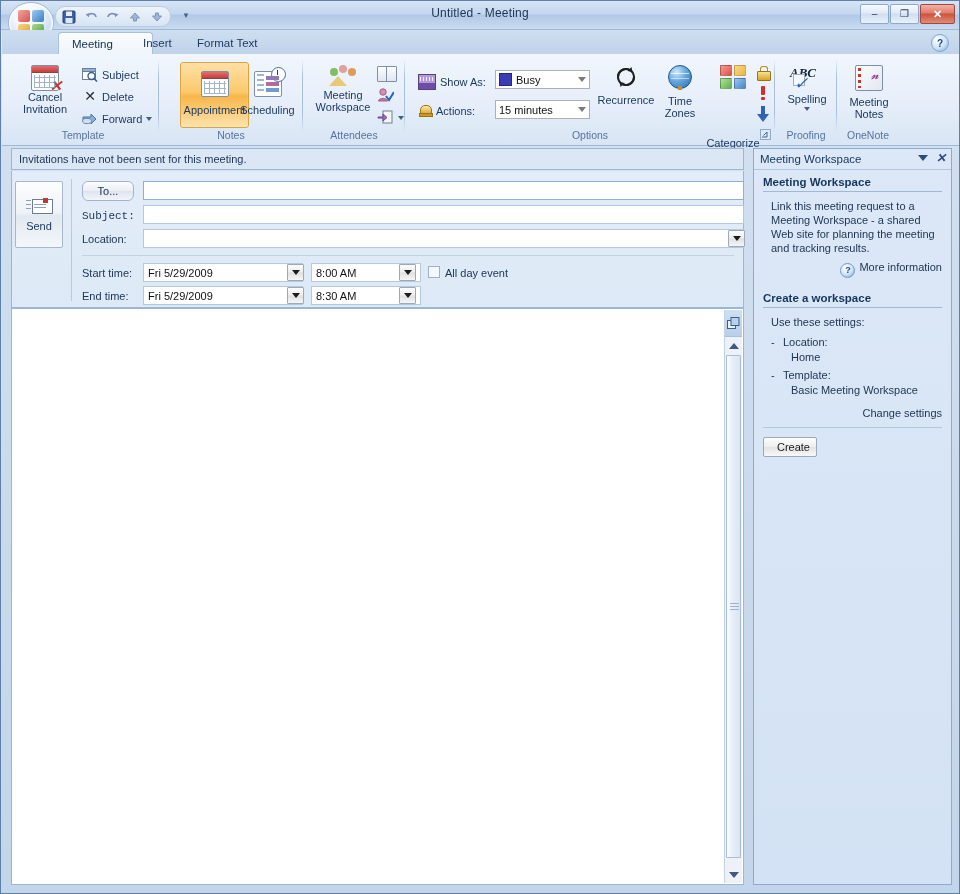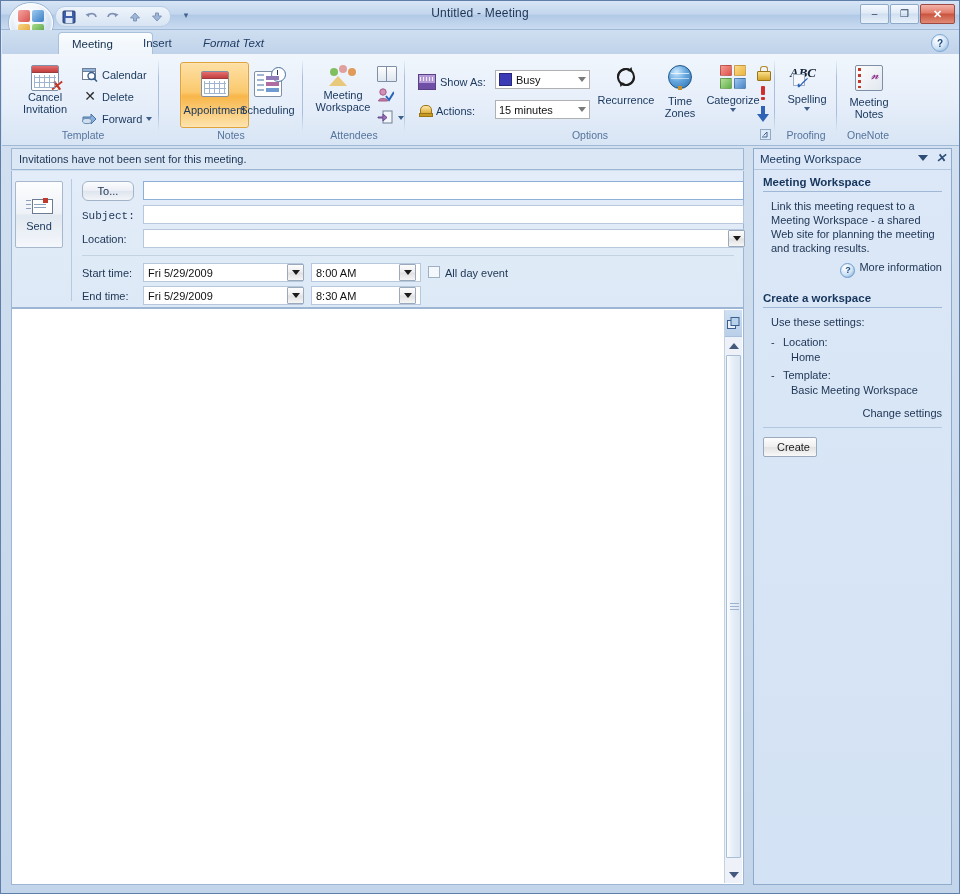--- a/index.html
+++ b/index.html
@@ -465,21 +465,21 @@
           </div>
       <div class="wbtn close">
             <span class="wbtn-glyph">✕</span>
           </div>
     </div>
   </div>
 
   <div class="tabstrip">
     <div class="tab active" style="left:56px;width:67px;"><span>Meeting</span></div>
     <div class="tab" style="left:128px;"><span>Insert</span></div>
-    <div class="tab" style="left:188px;font-style:italic;"><span>Format Text</span></div>
+    <div class="tab" style="left:182px;"><span>Format Text</span></div>
     <div class="help-btn">?</div>
   </div>
 
   <div class="ribbon">
 
     <div class="rgroup" style="left:5px; width:152px;">
       <div class="bigbtn" style="left:8px; top:6px; width:58px;">
         <span class="ico cal-ico">
               <i class="xmark">✕</i>
             </span>
@@ -488,21 +488,21 @@
       </div>
       <div class="smallbtn" style="left:72px; top:10px;">
         <span style="position:relative;width:16px;height:14px;">
           <svg width="16" height="14" viewBox="0 0 16 14">
                 <rect x="0.5" y="0.5" width="13" height="11" fill="#fff" stroke="#6f8096"></rect>
                 <rect x="0.5" y="0.5" width="13" height="3" fill="#8fb3dc" stroke="#6f8096"></rect>
                 <circle cx="9.5" cy="8" r="3.5" fill="none" stroke="#3a5f8f" stroke-width="1.4"></circle>
                 <path d="M12 10.5 L15 13.5" stroke="#3a5f8f" stroke-width="1.6"></path>
               </svg>
         </span>
-        <span class="lbl">Calendar</span>
+        <span class="lbl">Subject</span>
       </div>
       <div class="smallbtn" style="left:72px; top:32px;">
         <span style="position:relative;width:16px;height:14px;color:#2b2b2b;font-size:14px;line-height:13px;text-align:center;">✕</span>
         <span class="lbl">Delete</span>
       </div>
       <div class="smallbtn" style="left:72px; top:54px;">
         <span style="position:relative;width:16px;height:14px;">
           <svg width="16" height="14" viewBox="0 0 16 14">
                 <path d="M1 5 h8 v-3 l5 5 -5 5 v-3 h-8 z" fill="#8ab0dd" stroke="#4a72a5"></path>
                 <ellipse cx="5" cy="9" rx="4.5" ry="2.6" fill="#cfe0f2" stroke="#6f8ead"></ellipse>
@@ -599,21 +599,21 @@
       </div>
 
       <div class="bigbtn" style="left:250px; top:6px; width:48px;">
         <span class="ico globe-ico">
               <i class="globe-stand"></i>
             </span>
         <span class="lbl" style="margin-top:6px;">Time</span>
         <span class="lbl">Zones</span>
       </div>
 
-      <div class="bigbtn" style="left:298px; top:6px; width:58px;">
+      <div class="bigbtn" style="left:298px; top:6px; width:58px;gap:43px;">
         <span class="ico cat-ico">
           <div style="background:linear-gradient(135deg,#f39b93,#e0534a);"></div>
           <div style="background:linear-gradient(135deg,#fad98d,#eeb53c);"></div>
           <div style="background:linear-gradient(135deg,#b3e098,#61b04b);"></div>
           <div style="background:linear-gradient(135deg,#9cc6ee,#4a84c8);"></div>
         </span>
         <span class="lbl" style="margin-top:5px;">Categorize</span>
         <span class="caret" style="margin-top:2px;"></span>
       </div>
 

